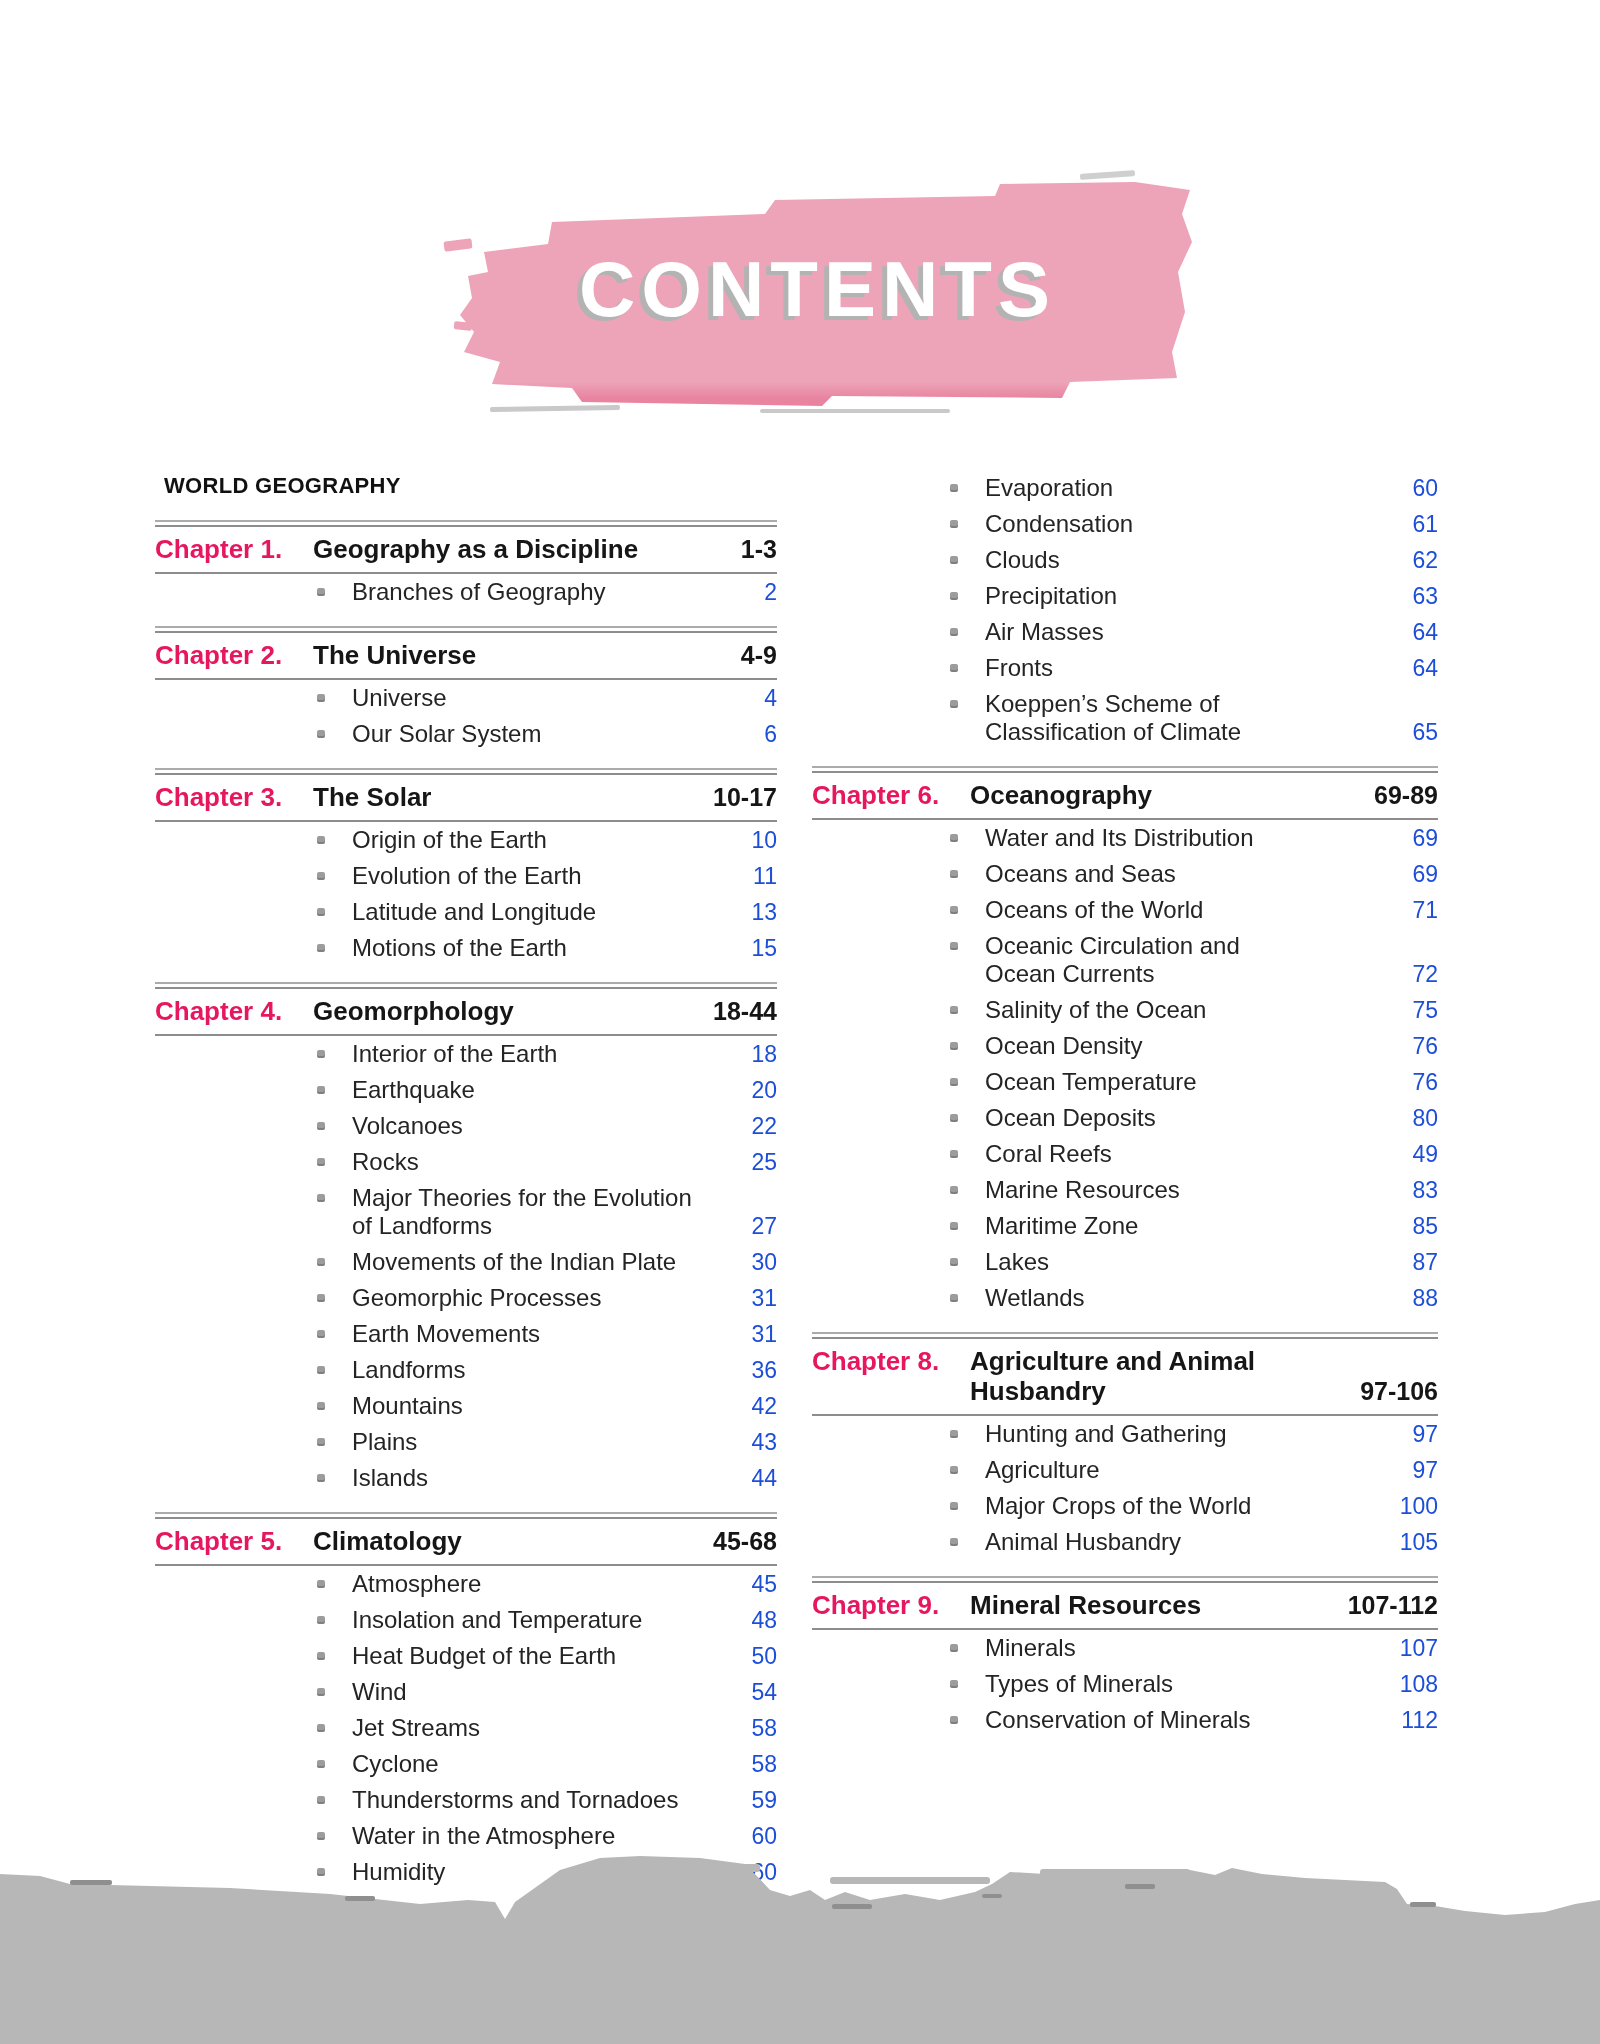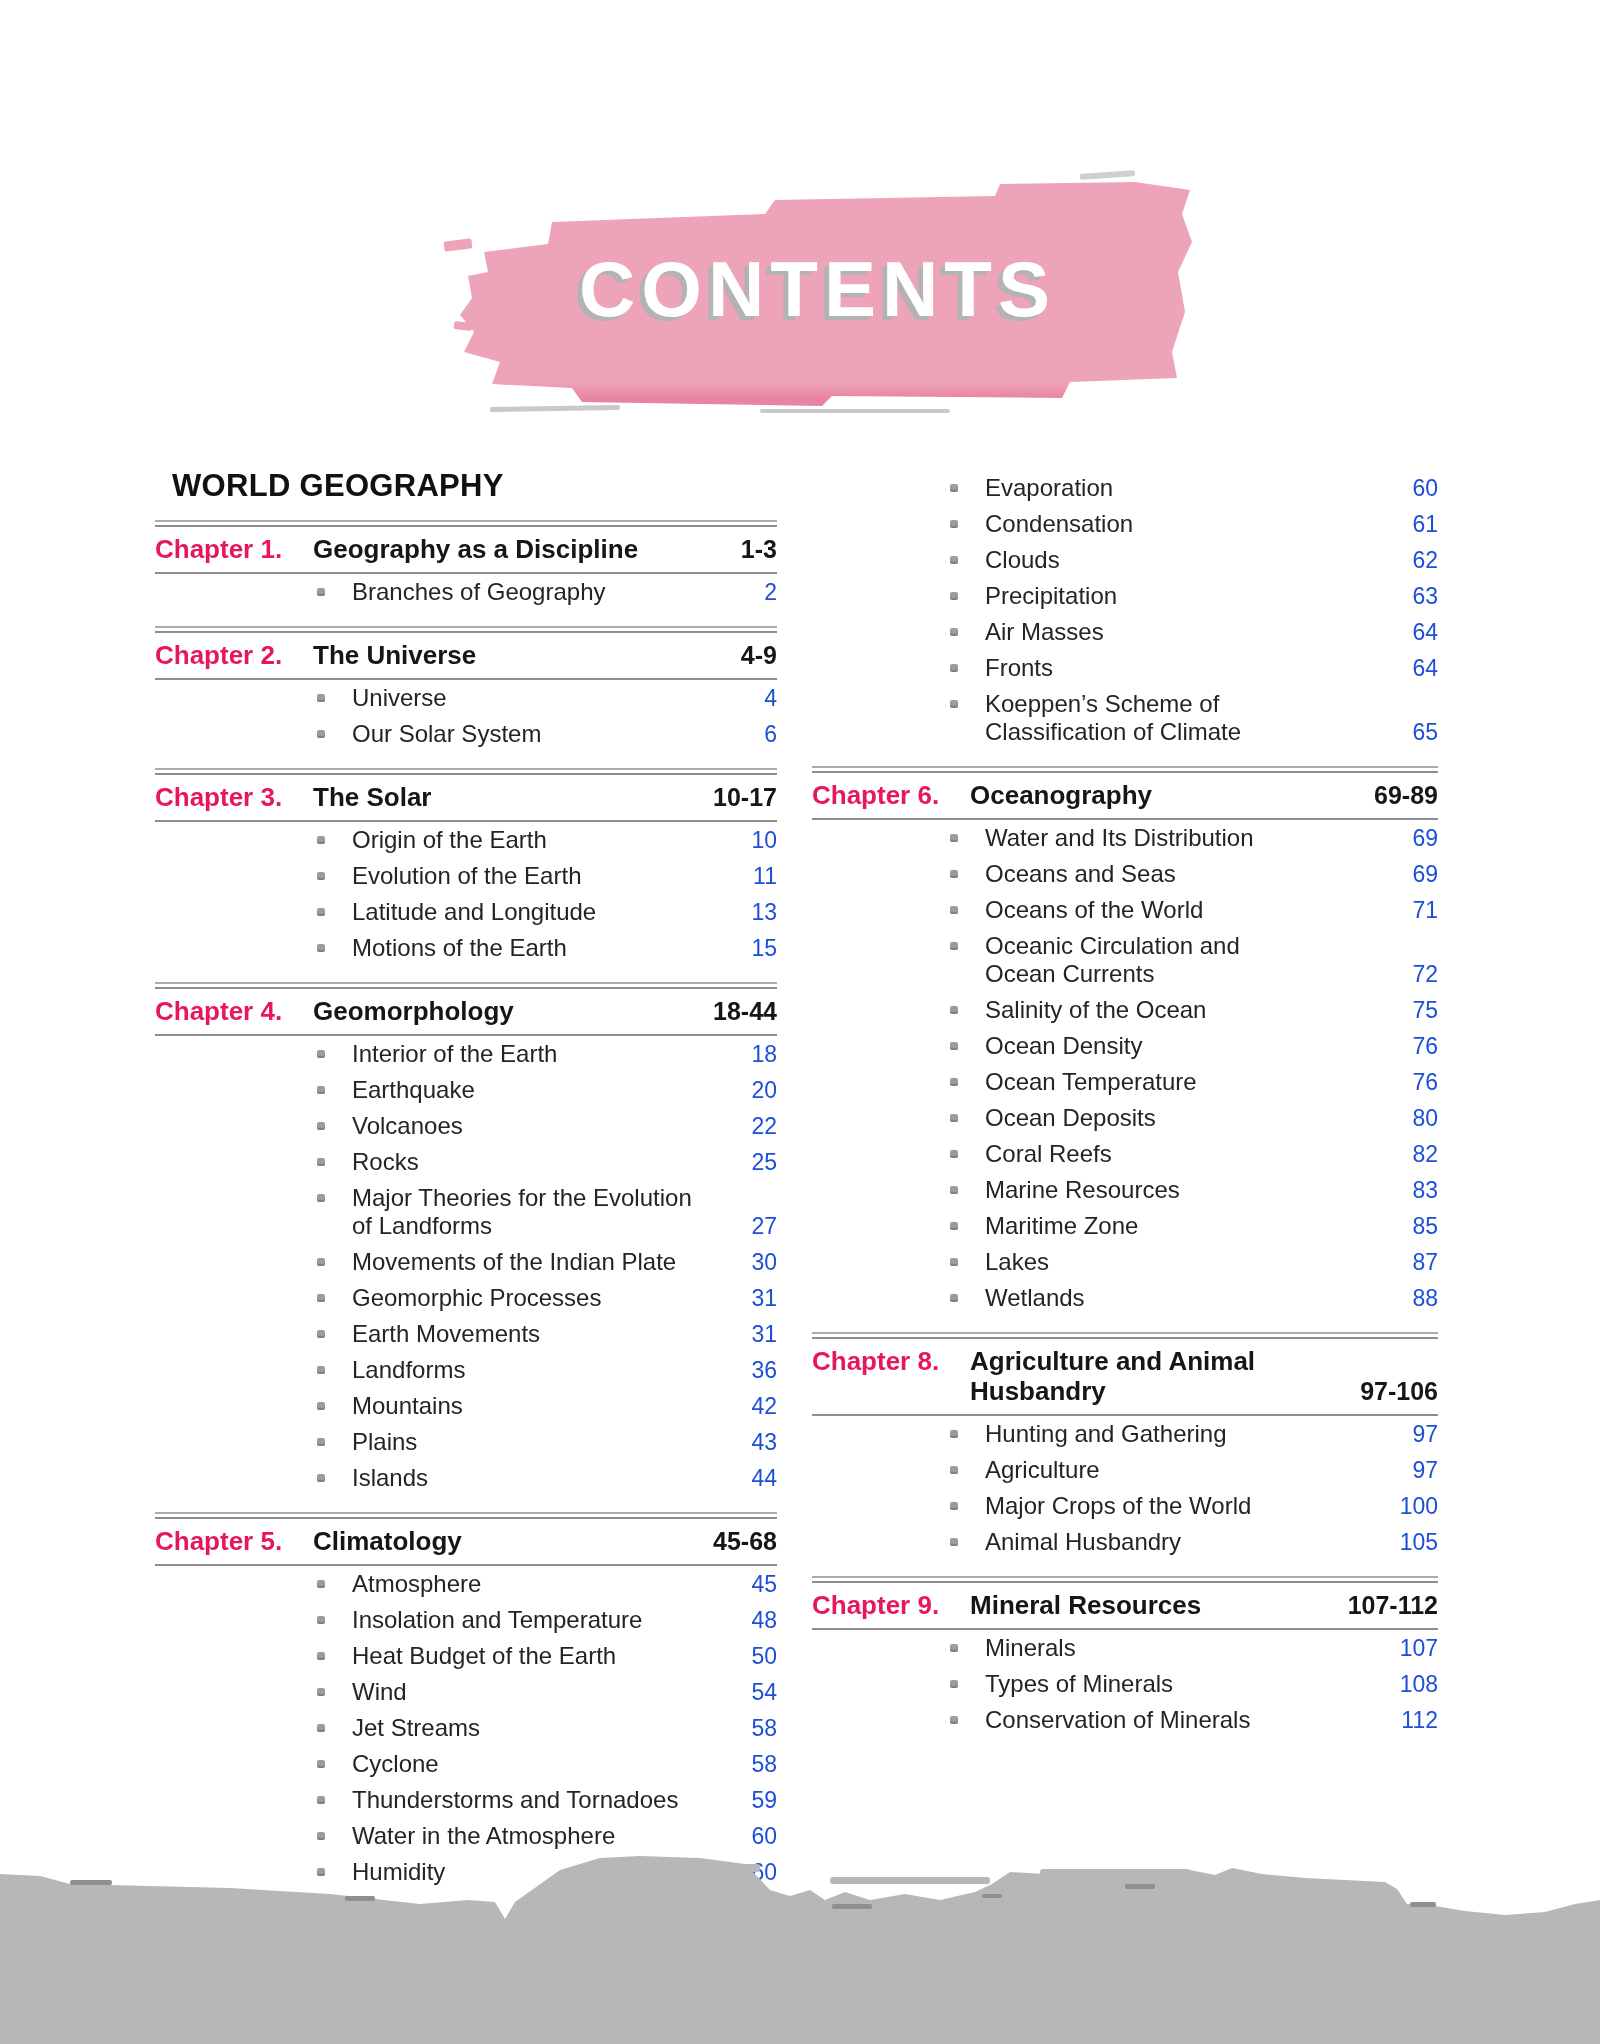--- a/index.html
+++ b/index.html
@@ -30,22 +30,22 @@
     position:absolute; left:0; right:0; top:64px; text-align:center;
     font-size:78px; font-weight:bold; color:#ffffff; letter-spacing:6px;
     text-shadow:-5px 4px 0 #b3b3b3;
   }
 
   
   .col { position:absolute; top:468px; }
   .col-left  { left:155px; width:622px; }
   .col-right { left:812px; width:626px; top:470px; }
 
-  .page-heading { font-size:31px; line-height:36px; font-weight:bold; color:#111;
-    letter-spacing:.3px; margin:0 0 6px 17px; }
+  .page-heading { font-size:22px; line-height:36px; font-weight:bold; color:#111;
+    letter-spacing:.3px; margin:0 0 6px 9px; }
 
   .section { margin:0; }
   .ch-head {
     position:relative; display:flex; align-items:flex-start;
     border-top:2px solid #8d8d8d; border-bottom:2.5px solid #8d8d8d;
     padding:7px 0 8px; margin-top:21px; line-height:30px;
   }
   .ch-head::before { content:""; position:absolute; top:-7px; left:0; right:0;
     border-top:2px solid #ababab; }
   .ch-label { flex:0 0 158px; color:#e6175e; font-weight:bold; font-size:26px; }
@@ -363,21 +363,21 @@
           <span class="item-page">76</span>
         </div>
         <div class="item">
           <span class="bullet"></span>
           <span class="item-label">Ocean Deposits</span>
           <span class="item-page">80</span>
         </div>
         <div class="item">
           <span class="bullet"></span>
           <span class="item-label">Coral Reefs</span>
-          <span class="item-page">82</span>
+          <span class="item-page">49</span>
         </div>
         <div class="item">
           <span class="bullet"></span>
           <span class="item-label">Marine Resources</span>
           <span class="item-page">83</span>
         </div>
         <div class="item">
           <span class="bullet"></span>
           <span class="item-label">Maritime Zone</span>
           <span class="item-page">85</span>

